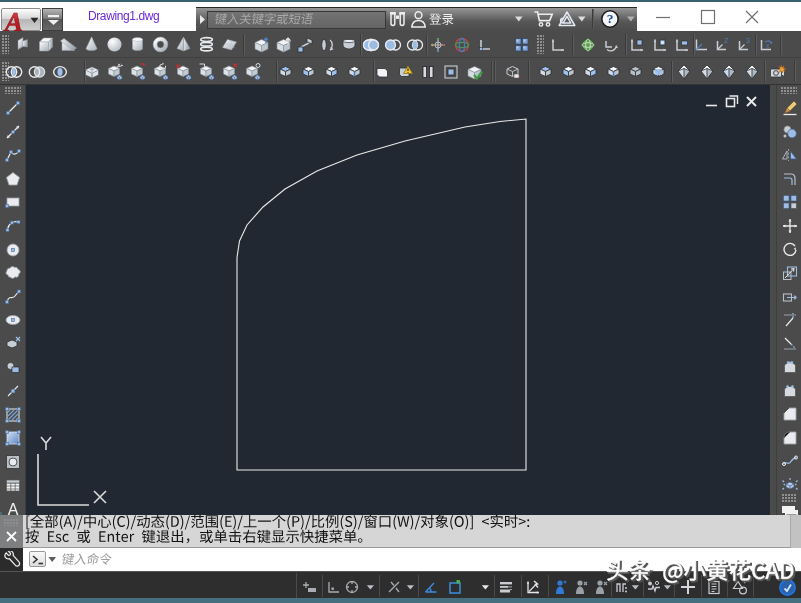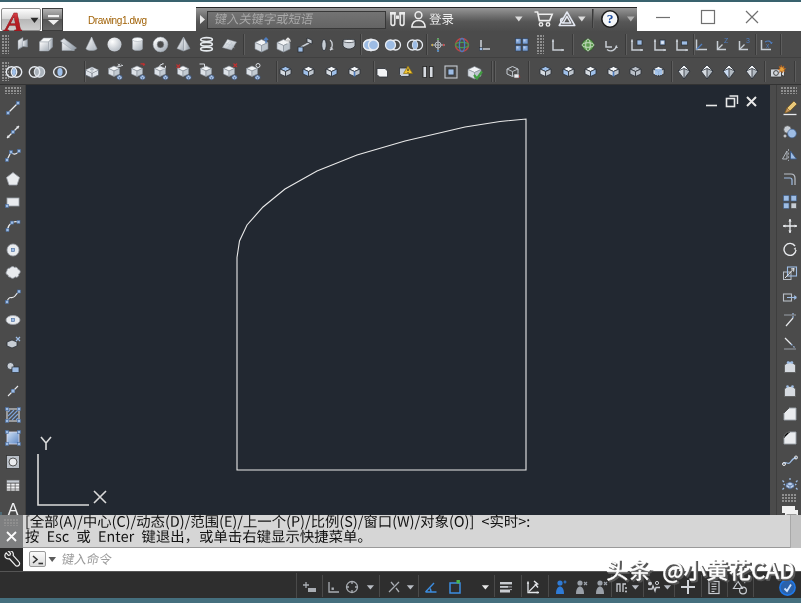--- a/index.html
+++ b/index.html
@@ -3,21 +3,21 @@
 *{margin:0;padding:0;box-sizing:border-box}
 html,body{width:801px;height:603px;overflow:hidden;background:#fff;font-family:"Liberation Sans",sans-serif}
 #win{position:relative;width:801px;height:603px;background:#fff}
 .abs{position:absolute}
 
 #topline{left:0;top:0;width:801px;height:2px;background:#39626e}
 #tbar{left:0;top:2px;width:801px;height:29px;background:#fff}
 #bandline{left:196px;top:7px;width:441px;height:1px;background:#262626}
 #appbtn{left:1px;top:8px;width:40px;height:23px;background:linear-gradient(#fdfdfd,#d9d9d9 45%,#b7b7b7 50%,#cfcfcf);border:1px solid #8a8a8a;border-radius:2px}
 #qabtn{left:42px;top:8px;width:21px;height:23px;background:linear-gradient(#b5b5b5,#7a7a7a 45%,#555 50%,#666);border:1px solid #3c3c3c}
-#dwgname{left:88px;top:15px;font-size:10px;color:#a16207;letter-spacing:-0.4px}
+#dwgname{left:88px;top:9px;font-size:12px;color:#6d28d9;letter-spacing:-0.4px}
 #band{left:196px;top:8px;width:441px;height:23px;background:linear-gradient(#969696,#6a6a6a 40%,#565656 60%,#4c4c4c)}
 #srchbox{left:207px;top:11px;width:179px;height:18px;background:linear-gradient(#737373,#646464);border:1px solid #383838}
 
 #row1{left:0;top:31px;width:801px;height:27px;background:#4b4b4b;border-bottom:1px solid #404040}
 #row2{left:0;top:58px;width:801px;height:27px;background:#4b4b4b;border-bottom:1px solid #333}
 .grip{background-image:radial-gradient(circle at 1px 1px,#8f8f8f 1px,transparent 1.2px);background-size:3px 3px}
 .vsep{position:absolute;top:3px;width:2px;height:21px;border-left:1px solid #3a3a3a;border-right:1px solid #5d5d5d}
 
 #lbar{left:0;top:85px;width:26px;height:430px;background:#4b4b4b;border-right:1px solid #3e3e3e}
 #canvas{left:26px;top:85px;width:744px;height:430px;background:#222831}

